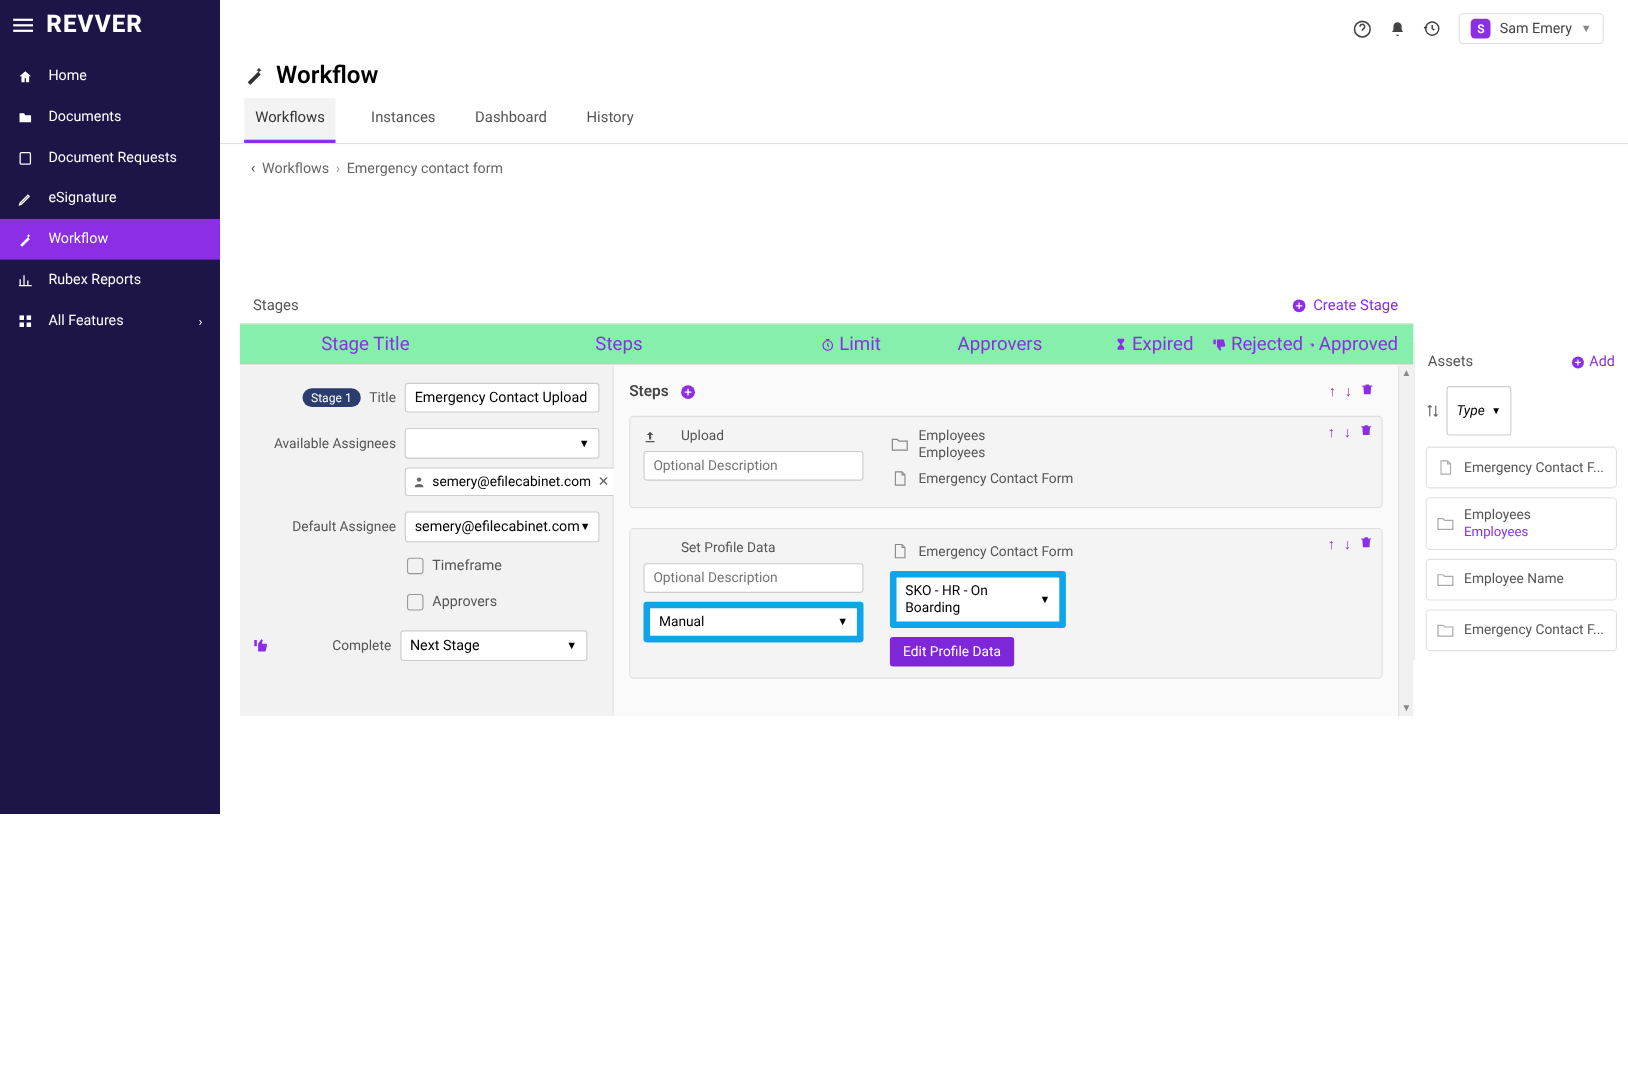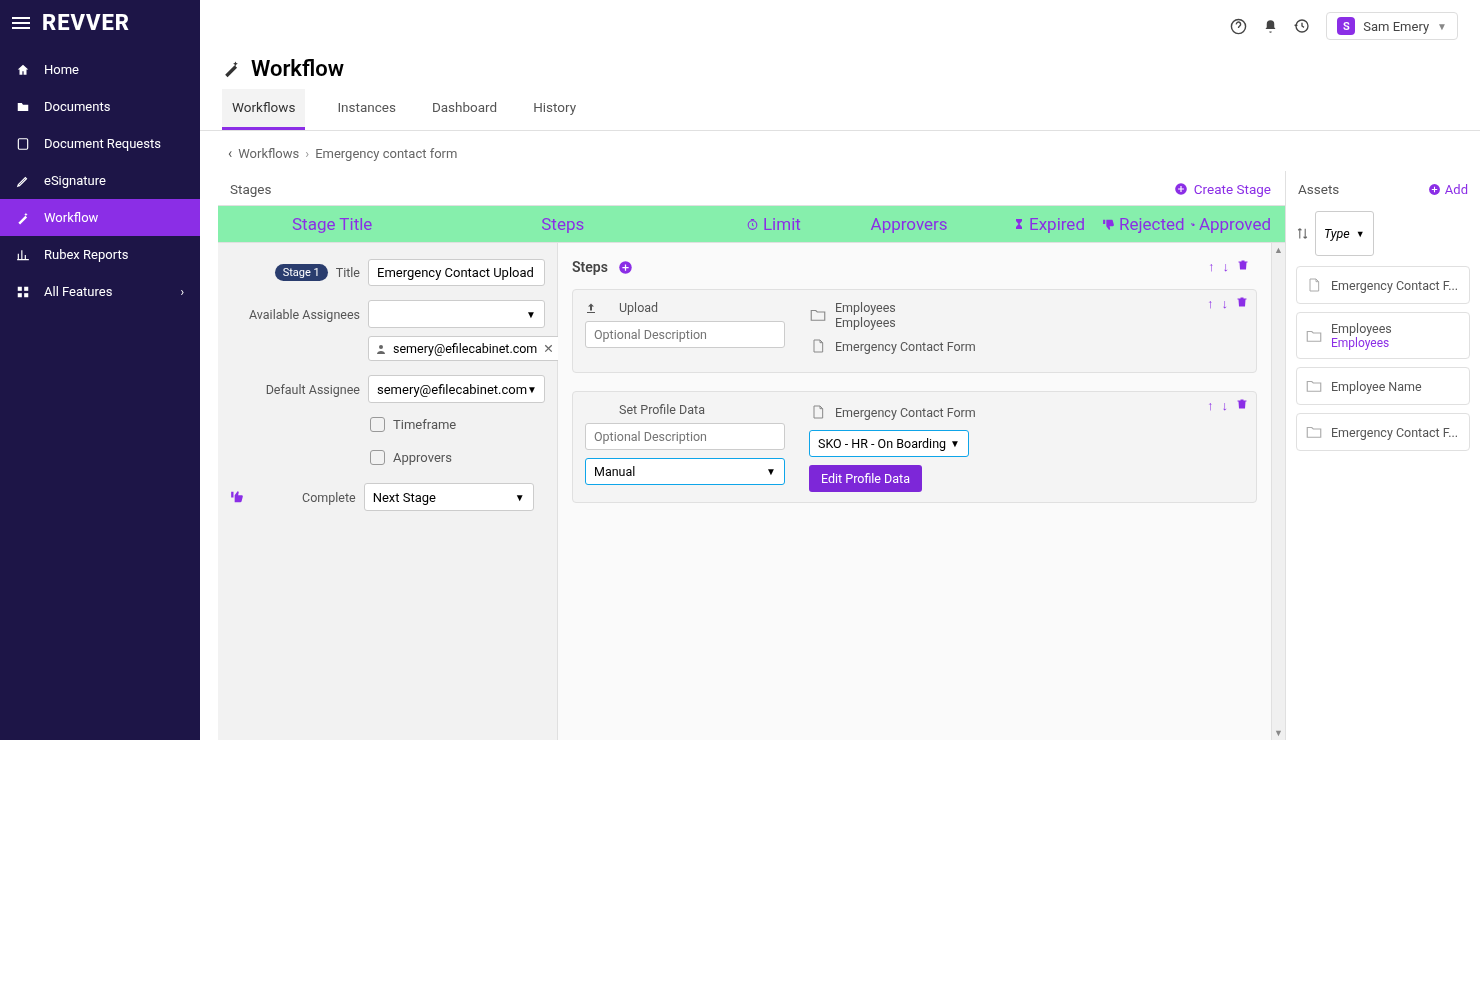--- a/index.html
+++ b/index.html
@@ -41,21 +41,21 @@
   .page-title .wand { font-size: 18px; }
 
   .tabs { display: flex; gap: 28px; padding: 0 22px; border-bottom: 1px solid var(--gray-border); }
   .tab { padding: 10px 4px 12px; font-size: 13.5px; color: #555; cursor: pointer; }
   .tab.active { background: #f3f3f3; border-bottom: 3px solid var(--purple); color:#333; padding-left:10px;padding-right:10px;}
 
   .breadcrumb { display: flex; align-items: center; gap: 6px; padding: 14px 28px 10px; font-size: 13px; color: #666; }
   .breadcrumb .bc-link { cursor: pointer; }
   .breadcrumb .bc-back { font-size: 14px; color:#555; }
 
-  .content { flex: 1; display: flex; overflow: hidden; padding: 0 0 0 18px; }
+  .content { flex: 1; display: flex; overflow: hidden; padding: 0 0 0 18px; align-items: center; }
   .workflow-panel { flex: 1; display: flex; flex-direction: column; overflow: hidden; }
   .panel-header { display: flex; align-items: center; justify-content: space-between; padding: 10px 14px 8px 12px; font-size: 13.5px; color: #555; }
   .create-stage { color: var(--purple); display:flex; align-items:center; gap:6px; cursor:pointer; font-size:13.5px; }
 
   .col-headers { display: flex; align-items: center; padding: 8px 14px; border-top:1px solid var(--gray-border); border-bottom:1px solid var(--gray-border); font-size: 17px; color: var(--purple); background:#86efac;}
   .col-headers > div { display:flex; align-items:center; gap:4px; }
   .col-stage-title { width: 340px; padding-left:60px; }
   .col-steps { width: 230px; }
   .col-limit { width: 140px; }
   .col-approvers { width: 160px; }
@@ -81,21 +81,21 @@
   .stage-right { flex:1; padding:16px 14px; background:#fafafa; position:relative;}
   .steps-hdr { display:flex; align-items:center; gap:10px; font-size:14px; font-weight:600; color:#444; margin-bottom:14px;}
   .steps-hdr .plus { color: var(--purple); cursor:pointer; font-size:14px;}
   .step-card { border:1px solid var(--gray-border); border-radius:4px; background:#f4f4f4; padding:10px 12px; margin-bottom:18px; position:relative;}
   .step-actions { position:absolute; top:6px; right:8px; display:flex; gap:8px; color:var(--purple); font-size:13px;}
   .step-actions span{cursor:pointer;}
   .step-row { display:flex; gap:24px; align-items:flex-start;}
   .step-left { width:200px;}
   .step-label { font-size:12.5px; color:#555; display:flex; align-items:center; gap:22px; margin-bottom:6px;}
   .step-input { width:100%; border:1px solid #ccc; border-radius:3px; padding:5px 8px; font-size:12.5px; background:#fff;}
-  .step-select { width:100%; border:1px solid #0ea5e9; border-radius:3px; padding:5px 8px; font-size:12.5px; background:#fff; display:flex;justify-content:space-between;align-items:center;cursor:pointer; margin-top:8px;}
+  .step-select { width:100%; border:6px solid #0ea5e9; border-radius:3px; padding:5px 8px; font-size:12.5px; background:#fff; display:flex;justify-content:space-between;align-items:center;cursor:pointer; margin-top:8px;}
   .asset-item { display:flex; align-items:center; gap:8px; font-size:12.5px; color:#555; margin-bottom:6px;}
   .purple-btn { background: var(--purple-light); color:#fff; border:none; border-radius:3px; padding:6px 12px; font-size:12.5px; cursor:pointer; margin-top:8px;background:#7d27d8;}
 
   
   .assets-panel { width: 195px; border-left:1px solid var(--gray-border); display:flex; flex-direction:column; padding:0; flex-shrink:0;}
   .assets-hdr { display:flex; align-items:center; justify-content:space-between; padding:10px 12px 8px; font-size:13.5px; color:#555;}
   .assets-hdr .add { color:var(--purple); display:flex;align-items:center;gap:4px;cursor:pointer;font-size:13px;}
   .assets-sort { padding:6px 10px 10px; display:flex;align-items:center;gap:6px;}
   .type-select { border:1px solid #ccc; border-radius:3px; padding:14px 8px; font-size:12.5px; display:flex;align-items:center;gap:6px;cursor:pointer;font-style:italic;}
   .asset-card { border:1px solid var(--gray-border); border-radius:4px; margin:0 10px 8px; padding:8px 8px; display:flex; align-items:center; gap:8px; font-size:12.5px; color:#555;}

